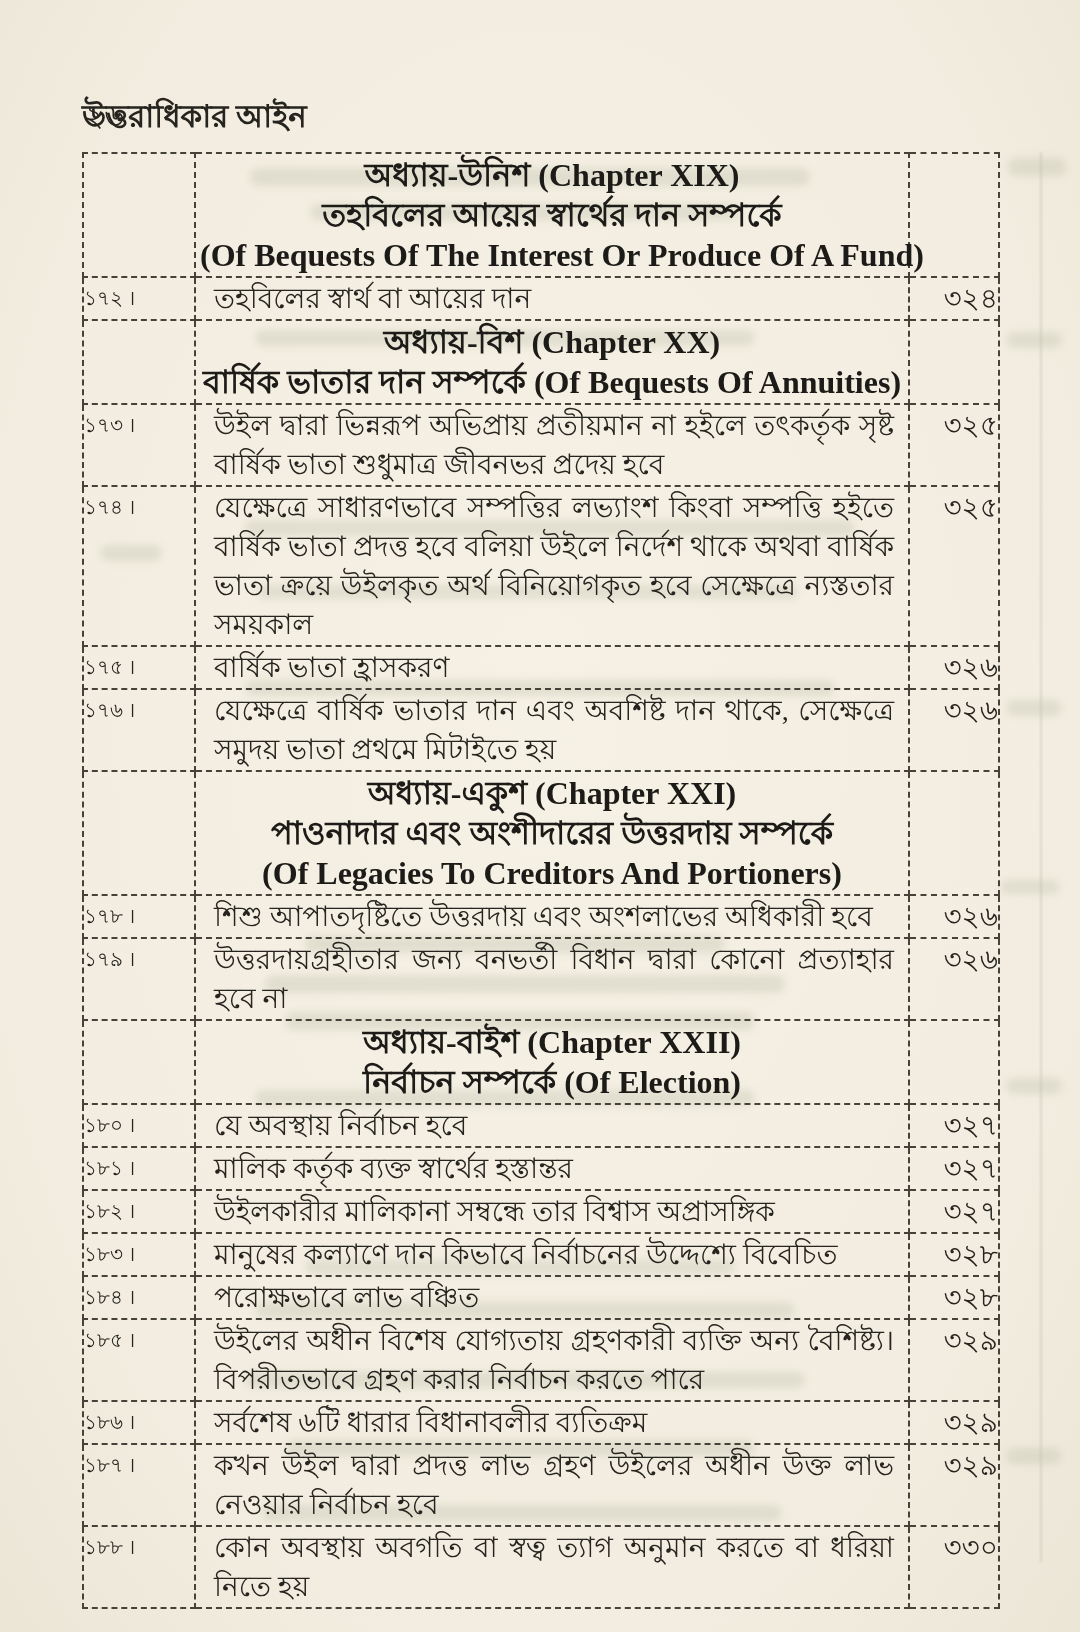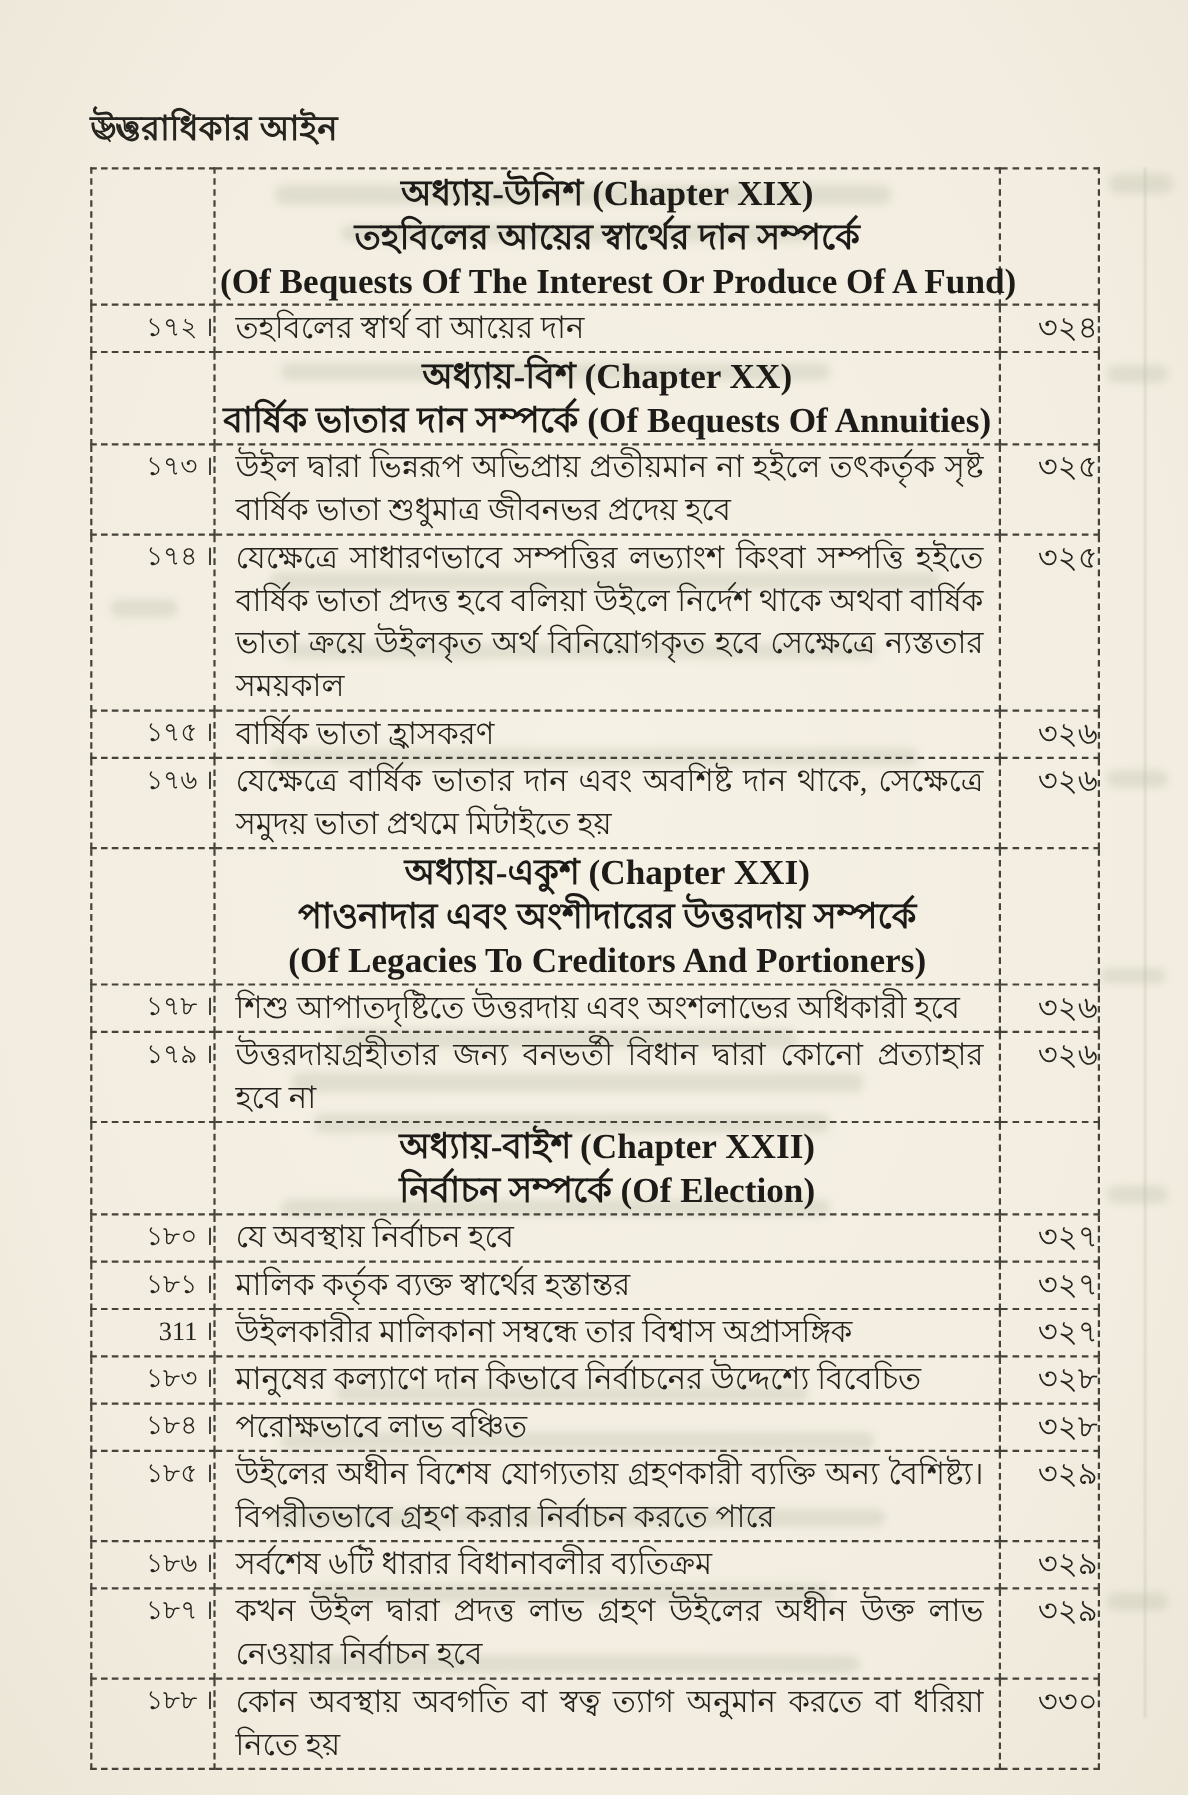--- a/index.html
+++ b/index.html
@@ -28,21 +28,21 @@
   .toc-table col.c-serial{width:112px;}
   .toc-table col.c-desc{width:714px;}
   .toc-table col.c-page{width:90px;}
   .toc-table td{
     border:2px dashed #45423a;
     vertical-align:top;
     padding:0;
     overflow:visible;
   }
   td.serial{
-    text-align:right;font-size:24px;line-height:39px;
+    text-align:left;font-size:20px;line-height:39px;
     padding-top:1px;white-space:nowrap;
   }
   td.desc{
     font-size:28px;line-height:39px;
     padding:1px 14px 1px 18px;
     text-align:justify;
   }
   td.desc.single{text-align:left;}
   td.pageno{
     text-align:right;font-size:28px;line-height:39px;padding-top:1px;
@@ -179,21 +179,21 @@
           <td class="serial">১৮০ ।</td>
           <td class="desc single">যে অবস্থায় নির্বাচন হবে</td>
           <td class="pageno">৩২৭</td>
         </tr>
         <tr>
           <td class="serial">১৮১ ।</td>
           <td class="desc single">মালিক কর্তৃক ব্যক্ত স্বার্থের হস্তান্তর</td>
           <td class="pageno">৩২৭</td>
         </tr>
         <tr>
-          <td class="serial">311 ।</td>
+          <td class="serial">১৮২ ।</td>
           <td class="desc single">উইলকারীর মালিকানা সম্বন্ধে তার বিশ্বাস অপ্রাসঙ্গিক</td>
           <td class="pageno">৩২৭</td>
         </tr>
         <tr>
           <td class="serial">১৮৩ ।</td>
           <td class="desc single">মানুষের কল্যাণে দান কিভাবে নির্বাচনের উদ্দেশ্যে বিবেচিত</td>
           <td class="pageno">৩২৮</td>
         </tr>
         <tr>
           <td class="serial">১৮৪ ।</td>

